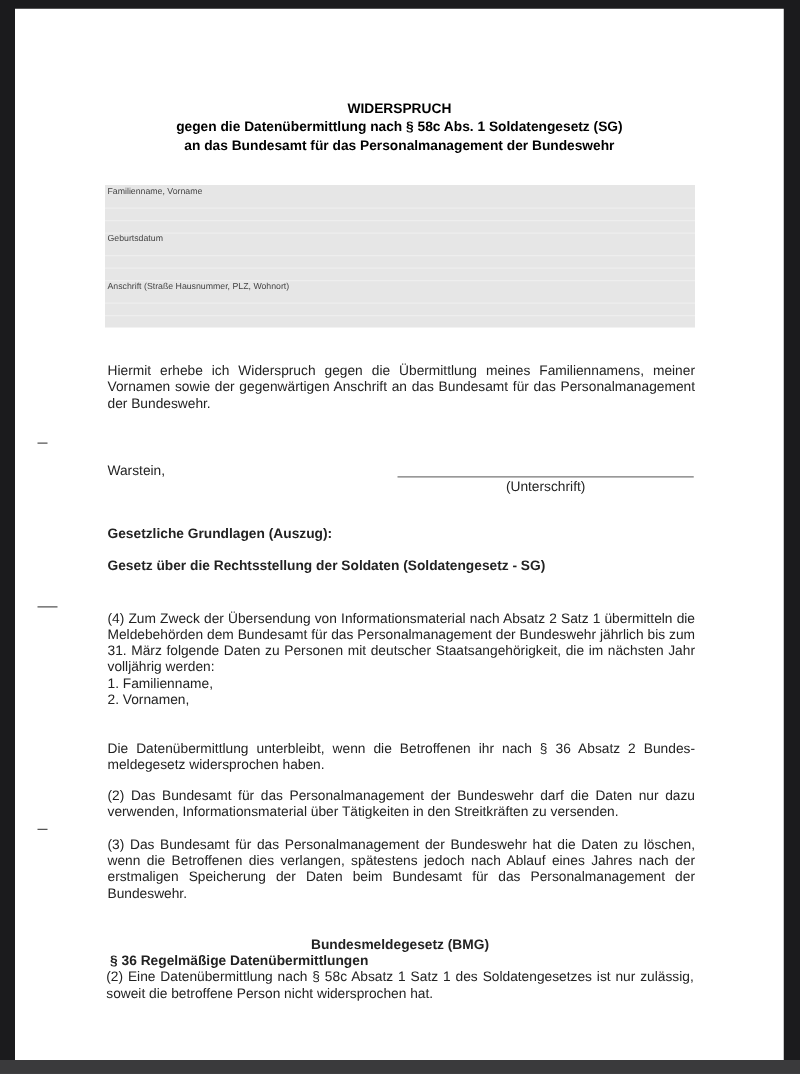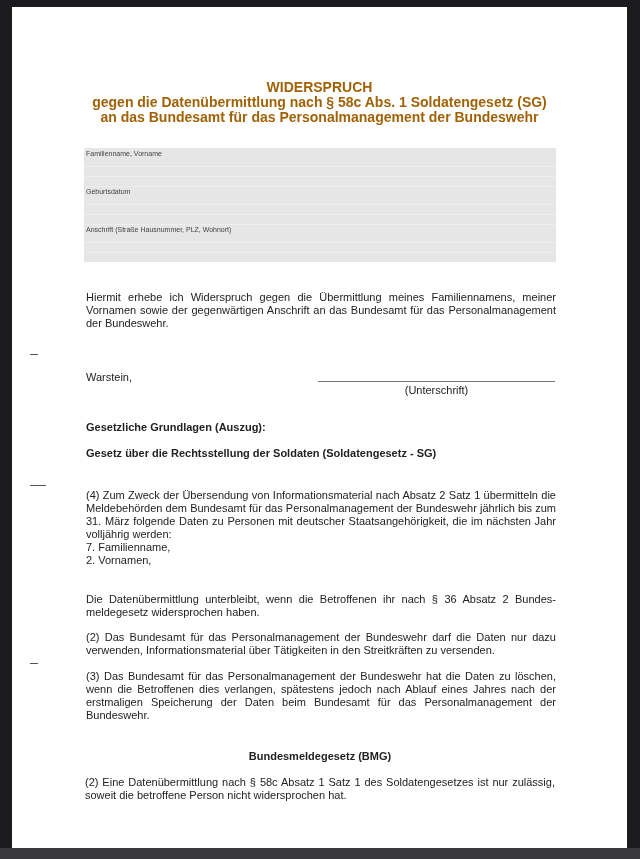--- a/index.html
+++ b/index.html
@@ -15,21 +15,21 @@
     background: #3a3a3c;
   }
   .page {
     position: absolute; left: 12px; top: 7px; width: 615px; height: 841px;
     background: #ffffff;
   }
   .page-inner { position: absolute; left: 0; top: 0; width: 615px; height: 841px; }
 
   .title-block {
     position: absolute; left: 0; top: 73px; width: 615px; text-align: center;
-    font-weight: bold; font-size: 14px; line-height: 15px; color: #a16207;
+    font-weight: bold; font-size: 11px; line-height: 15px; color: #000000;
   }
   .title-block div { white-space: nowrap; }
 
   .form-box {
     position: absolute; left: 72px; top: 141px; width: 472px; height: 114px;
     background: #e6e6e6;
   }
   .form-row {
     position: absolute; left: 0; width: 472px; height: 38px;
   }
@@ -102,30 +102,31 @@
     <div class="sig-line"></div>
     <div class="sig-label">(Unterschrift)</div>
 
     <div class="body-text bold" style="top:440px; text-align:left;">Gesetz über die Rechtsstellung der Soldaten (Soldatengesetz - SG)</div>
 
     <div class="body-text bold" style="top:414px;">Gesetzliche Grundlagen (Auszug):</div>
 
     <div class="margin-dash" style="top:478px; width:16px;"></div>
 
     <div class="body-text" style="top:482px;">(4) Zum Zweck der Übersendung von Informationsmaterial nach Absatz 2 Satz 1 übermitteln die Meldebehörden dem Bundesamt für das Personalmanagement der Bundeswehr jährlich bis zum 31. März folgende Daten zu Personen mit deutscher Staatsangehörigkeit, die im nächsten Jahr volljährig werden:</div>
-    <div class="body-text list-item" style="top:534px;">7. Familienname,</div>
+    <div class="body-text list-item" style="top:534px;">1. Familienname,</div>
     <div class="body-text list-item" style="top:547px;">2. Vornamen,</div>
 
     <div class="body-text" style="top:586px;">Die Datenübermittlung unterbleibt, wenn die Betroffenen ihr nach § 36 Absatz 2 Bundes-meldegesetz widersprochen haben.</div>
 
     <div class="body-text" style="top:624px;">(2) Das Bundesamt für das Personalmanagement der Bundeswehr darf die Daten nur dazu verwenden, Informationsmaterial über Tätigkeiten in den Streitkräften zu versenden.</div>
 
     <div class="margin-dash" style="top:656px; width:8px;"></div>
 
     <div class="body-text" style="top:663px;">(3) Das Bundesamt für das Personalmanagement der Bundeswehr hat die Daten zu löschen, wenn die Betroffenen dies verlangen, spätestens jedoch nach Ablauf eines Jahres nach der erstmaligen Speicherung der Daten beim Bundesamt für das Personalmanagement der Bundeswehr.</div>
 
     <div class="body-text bold" style="top:743px; left:73px; text-align:center;">Bundesmeldegesetz (BMG)</div>
+    <div class="body-text bold" style="top:756px; left:73px; text-align:left; white-space:pre;"> § 36 Regelmäßige Datenübermittlungen</div>
     <div class="body-text" style="top:769px; left:73px;">(2) Eine Datenübermittlung nach § 58c Absatz 1 Satz 1 des Soldatengesetzes ist nur zulässig, soweit die betroffene Person nicht widersprochen hat.</div>
 
   </div>
 </div>
 
 <div class="viewer-bottom"></div>
 
 </body></html>

